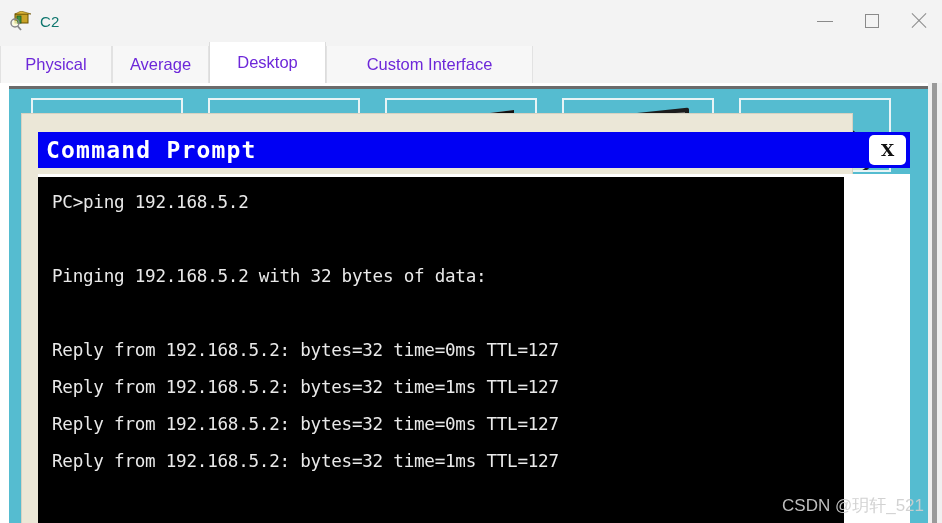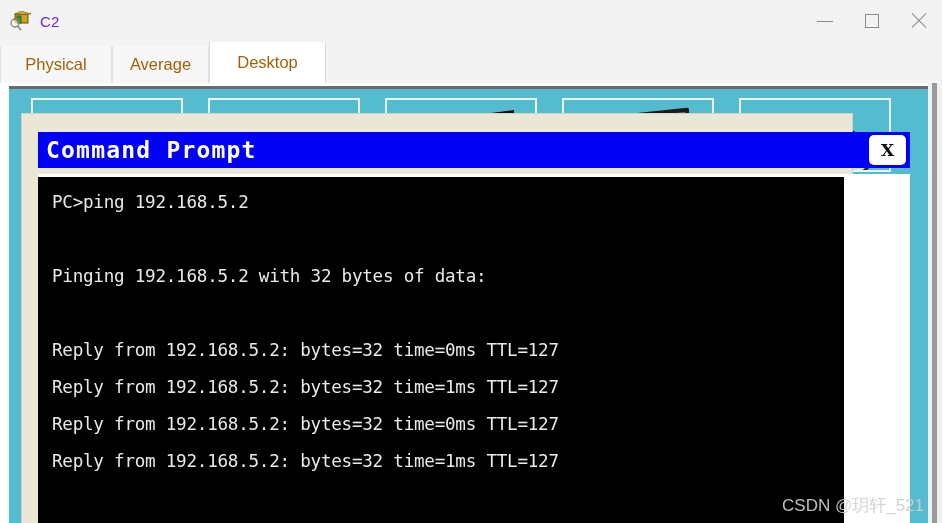--- a/index.html
+++ b/index.html
@@ -37,21 +37,21 @@
     align-items: center;
     gap: 8px;
   }
   .app-icon {
     position: relative;
     width: 22px;
     height: 20px;
   }
   .app-title {
     font-size: 15px;
-    color: #6d28d9;
+    color: #0f766e;
     font-family: "Liberation Sans", sans-serif;
     letter-spacing: .2px;
   }
   .win-controls {
     position: absolute;
     right: 0; top: 0;
     height: 42px;
     display: flex;
   }
   .win-btn {
@@ -101,21 +101,21 @@
     top: 4px;
     height: 37px;
     background: #f7f7f7;
     border-left: 1px solid #e2e2e2;
     border-right: 1px solid #e2e2e2;
     box-sizing: border-box;
     display: flex;
     align-items: center;
     justify-content: center;
     font-size: 16.5px;
-    color: #a16207;
+    color: #6d28d9;
     font-family: "Liberation Sans", sans-serif;
     cursor: default;
     white-space: nowrap;
     padding: 0 14px;
   }
   .tab.active {
     background: #ffffff;
     top: 0px;
     height: 41px;
     border-left: 1px solid #dcdcdc;
@@ -339,20 +339,23 @@
 
   <div class="tabstrip">
     <div class="tab" style="left:0px;width:112px;">
       <span>Physical</span>
     </div>
     <div class="tab" style="left:112px;width:97px;">
       <span>Average</span>
     </div>
     <div class="tab active" style="left:209px;width:117px;align-items:center;">
       <span>Desktop</span>
+    </div>
+    <div class="tab" style="left:326px;width:207px;">
+      <span>Custom Interface</span>
     </div>
   </div>
 
   <div class="desktop">
     <div class="desktop-inner">
       <div class="icon-row">
         <div class="desk-icon">
           <div class="di-art">
             <div class="art-browser">
                 <i></i>

